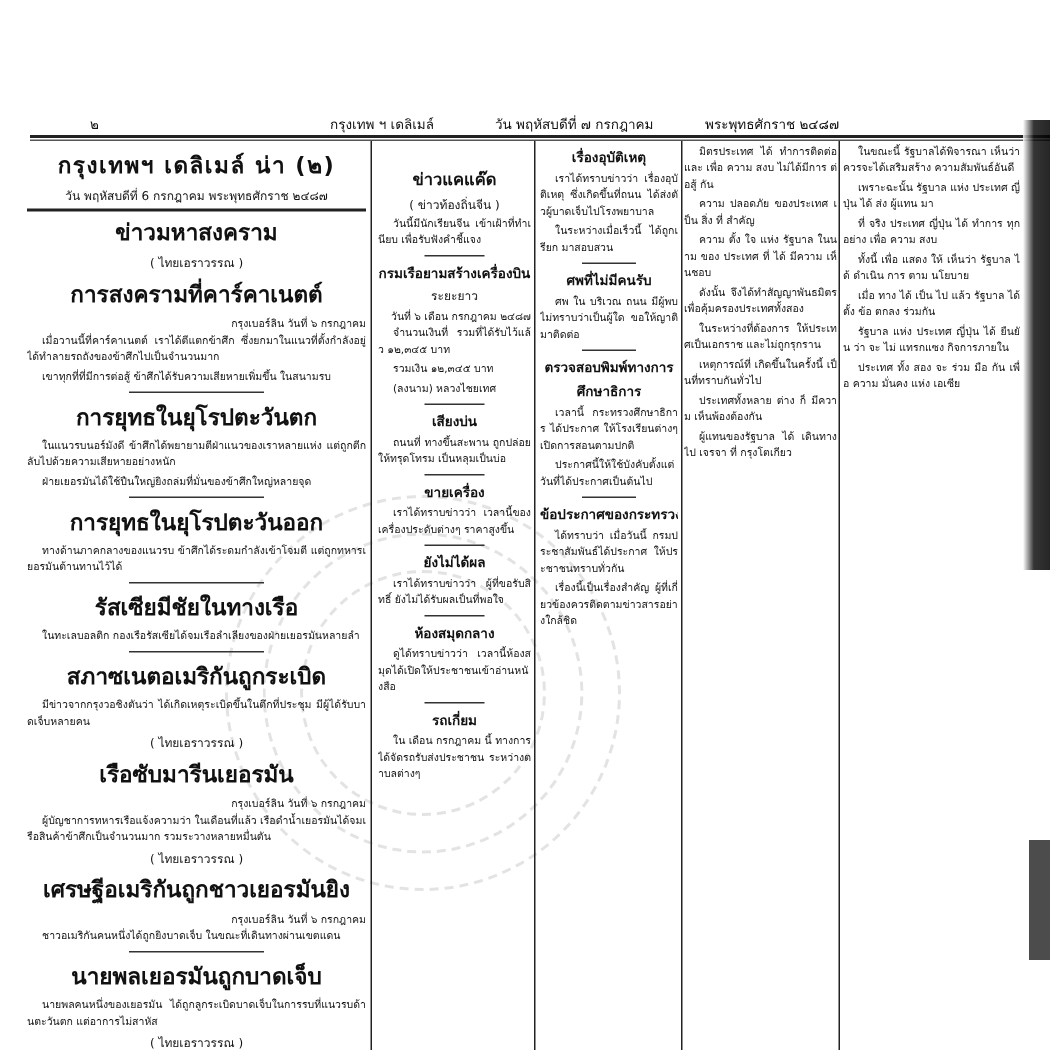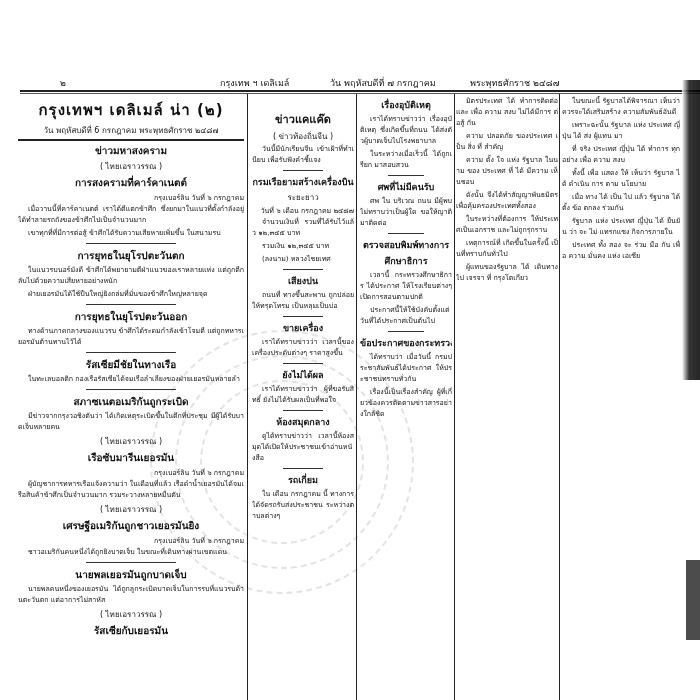--- a/index.html
+++ b/index.html
@@ -20,21 +20,21 @@
                background:#000; opacity:.7; }
   .col { position:absolute; top:96px; height:604px; overflow:hidden; }
   .vline { position:absolute; top:94px; width:1px; height:606px; background:#222; }
   .c1 { left:18px; width:226px; }
   .c2 { left:252px; width:102px;margin-top:12px; }
   .c3 { left:360px; width:92px; }
   .c4 { left:456px; width:102px; }
   .c5 { left:562px; width:118px; }
   .sec-title { text-align:center; font-weight:bold; margin:2px 0; white-space:nowrap; }
   .h-xl { font-size:15px; letter-spacing:1px; }
-  .h-lg { font-size:10px; }
+  .h-lg { font-size:15px; }
   .h-md { font-size:11px; }
   .h-sm { font-size:9px; }
   .sub { text-align:center; font-size:8px; margin:1px 0; }
   .dateline { text-align:right; font-size:7px; margin:1px 0; }
   .para { font-size:7px; line-height:11px; text-align:justify; margin:0 0 2px 0;
           text-indent:10px; word-break:break-all; }
   .box-rule { height:2px; background:#222; margin:2px 0; }
   .short-rule { height:1px; background:#333; margin:4px 30%; }
 </style>
 </head>
@@ -142,20 +142,21 @@
       <p class="para">ได้ทราบว่า เมื่อวันนี้ กรมประชาสัมพันธ์ได้ประกาศ ให้ประชาชนทราบทั่วกัน</p>
       <p class="para">เรื่องนี้เป็นเรื่องสำคัญ ผู้ที่เกี่ยวข้องควรติดตามข่าวสารอย่างใกล้ชิด</p>
     </div>
   <div class="col c4">
       <p class="para">มิตรประเทศ ได้ ทำการติดต่อ และ เพื่อ ความ สงบ ไม่ได้มีการ ต่อสู้ กัน</p>
       <p class="para">ความ ปลอดภัย ของประเทศ เป็น สิ่ง ที่ สำคัญ</p>
       <p class="para">ความ ตั้ง ใจ แห่ง รัฐบาล ในนาม ของ ประเทศ ที่ ได้ มีความ เห็นชอบ</p>
       <p class="para">ดังนั้น จึงได้ทำสัญญาพันธมิตร เพื่อคุ้มครองประเทศทั้งสอง</p>
       <p class="para">ในระหว่างที่ต้องการ ให้ประเทศเป็นเอกราช และไม่ถูกรุกราน</p>
       <p class="para">เหตุการณ์ที่ เกิดขึ้นในครั้งนี้ เป็นที่ทราบกันทั่วไป</p>
+      <p class="para">ประเทศทั้งหลาย ต่าง ก็ มีความ เห็นพ้องต้องกัน</p>
       <p class="para">ผู้แทนของรัฐบาล ได้ เดินทาง ไป เจรจา ที่ กรุงโตเกียว</p>
     </div>
   <div class="col c5">
       <p class="para">ในขณะนี้ รัฐบาลได้พิจารณา เห็นว่า ควรจะได้เสริมสร้าง ความสัมพันธ์อันดี</p>
       <p class="para">เพราะฉะนั้น รัฐบาล แห่ง ประเทศ ญี่ปุ่น ได้ ส่ง ผู้แทน มา</p>
       <p class="para">ที่ จริง ประเทศ ญี่ปุ่น ได้ ทำการ ทุกอย่าง เพื่อ ความ สงบ</p>
       <p class="para">ทั้งนี้ เพื่อ แสดง ให้ เห็นว่า รัฐบาล ได้ ดำเนิน การ ตาม นโยบาย</p>
       <p class="para">เมื่อ ทาง ได้ เป็น ไป แล้ว รัฐบาล ได้ ตั้ง ข้อ ตกลง ร่วมกัน</p>
       <p class="para">รัฐบาล แห่ง ประเทศ ญี่ปุ่น ได้ ยืนยัน ว่า จะ ไม่ แทรกแซง กิจการภายใน</p>
       <p class="para">ประเทศ ทั้ง สอง จะ ร่วม มือ กัน เพื่อ ความ มั่นคง แห่ง เอเซีย</p>

